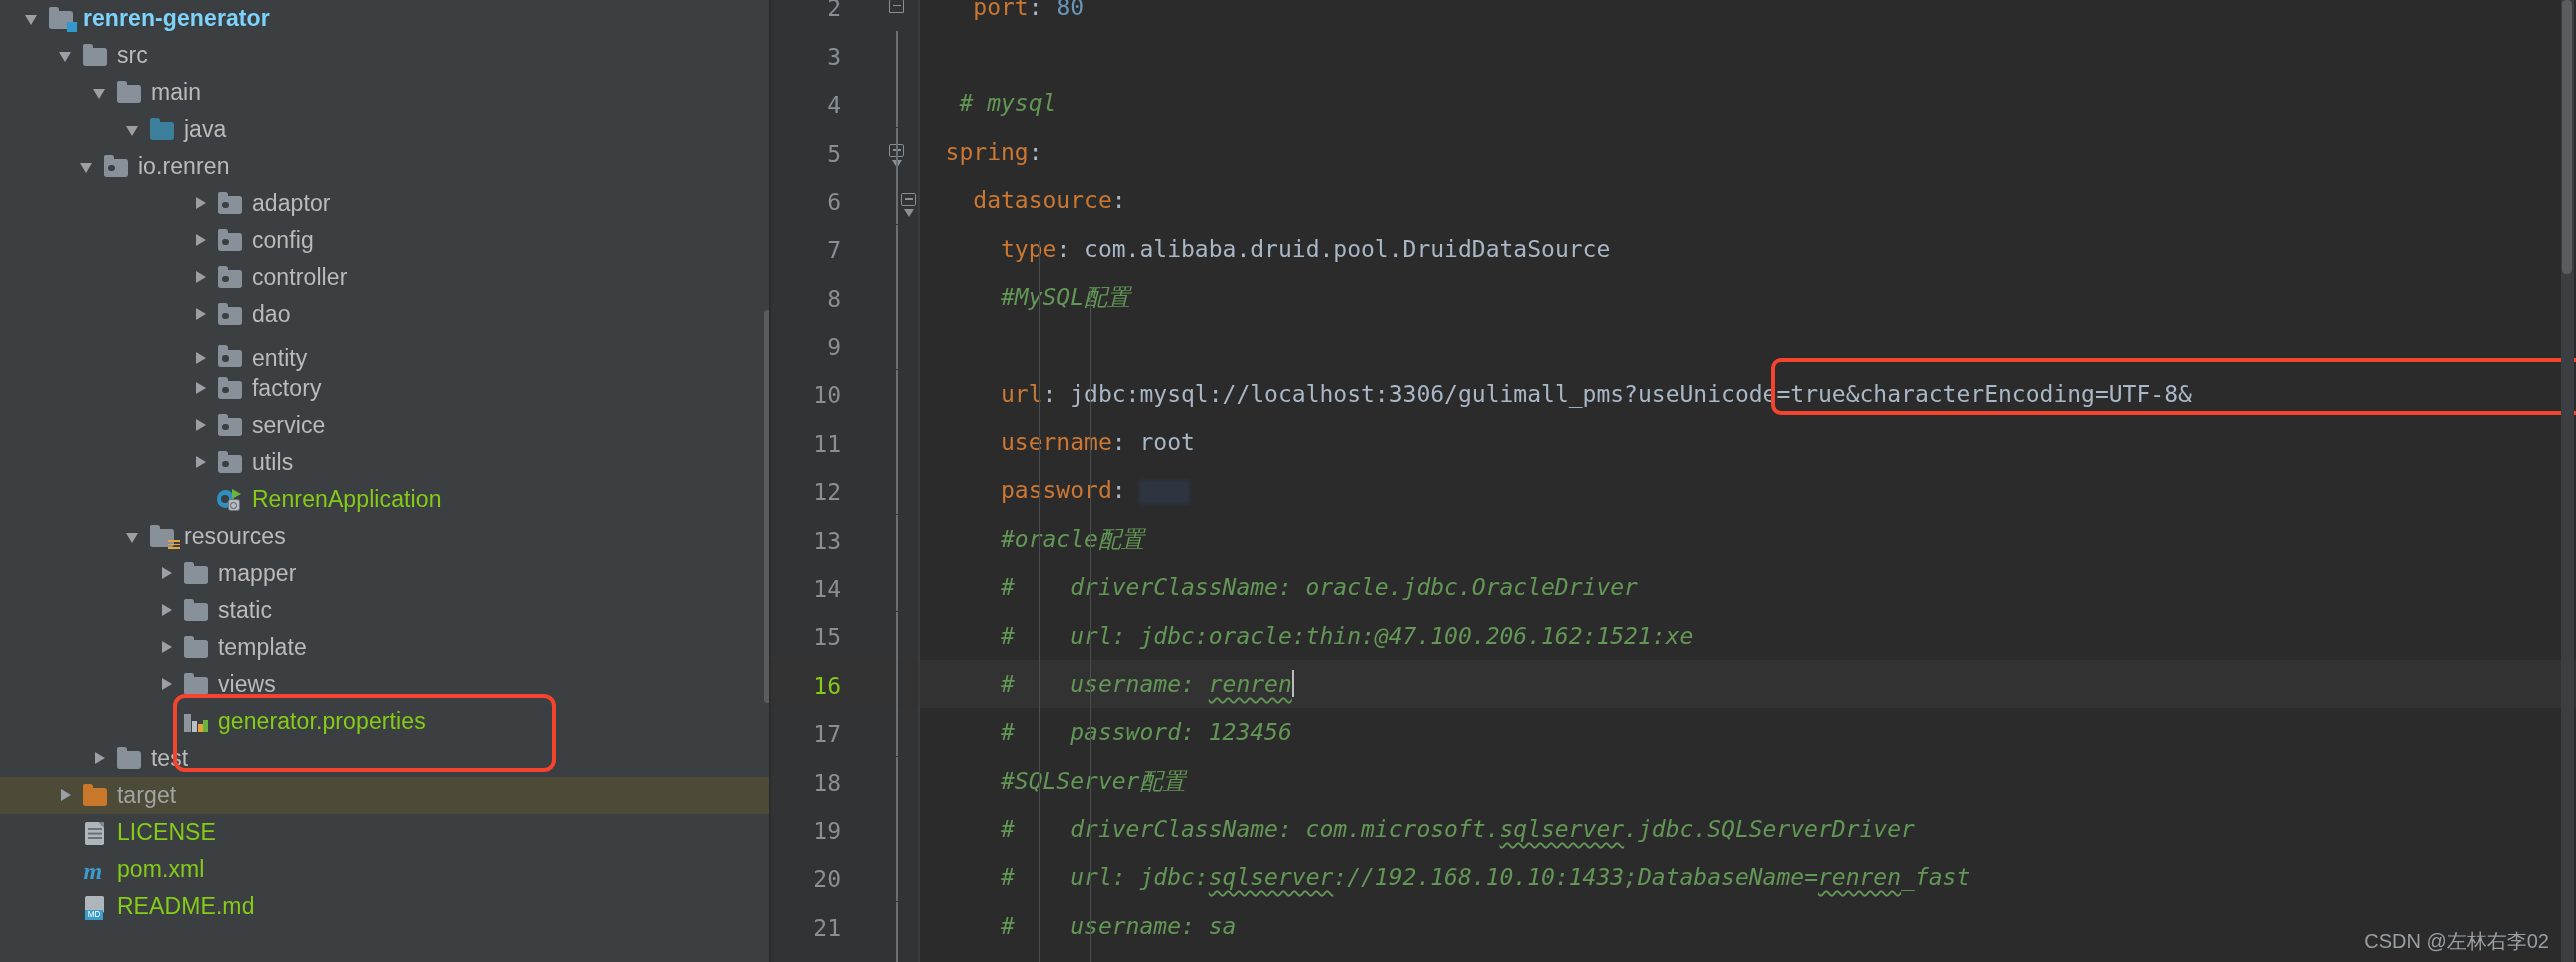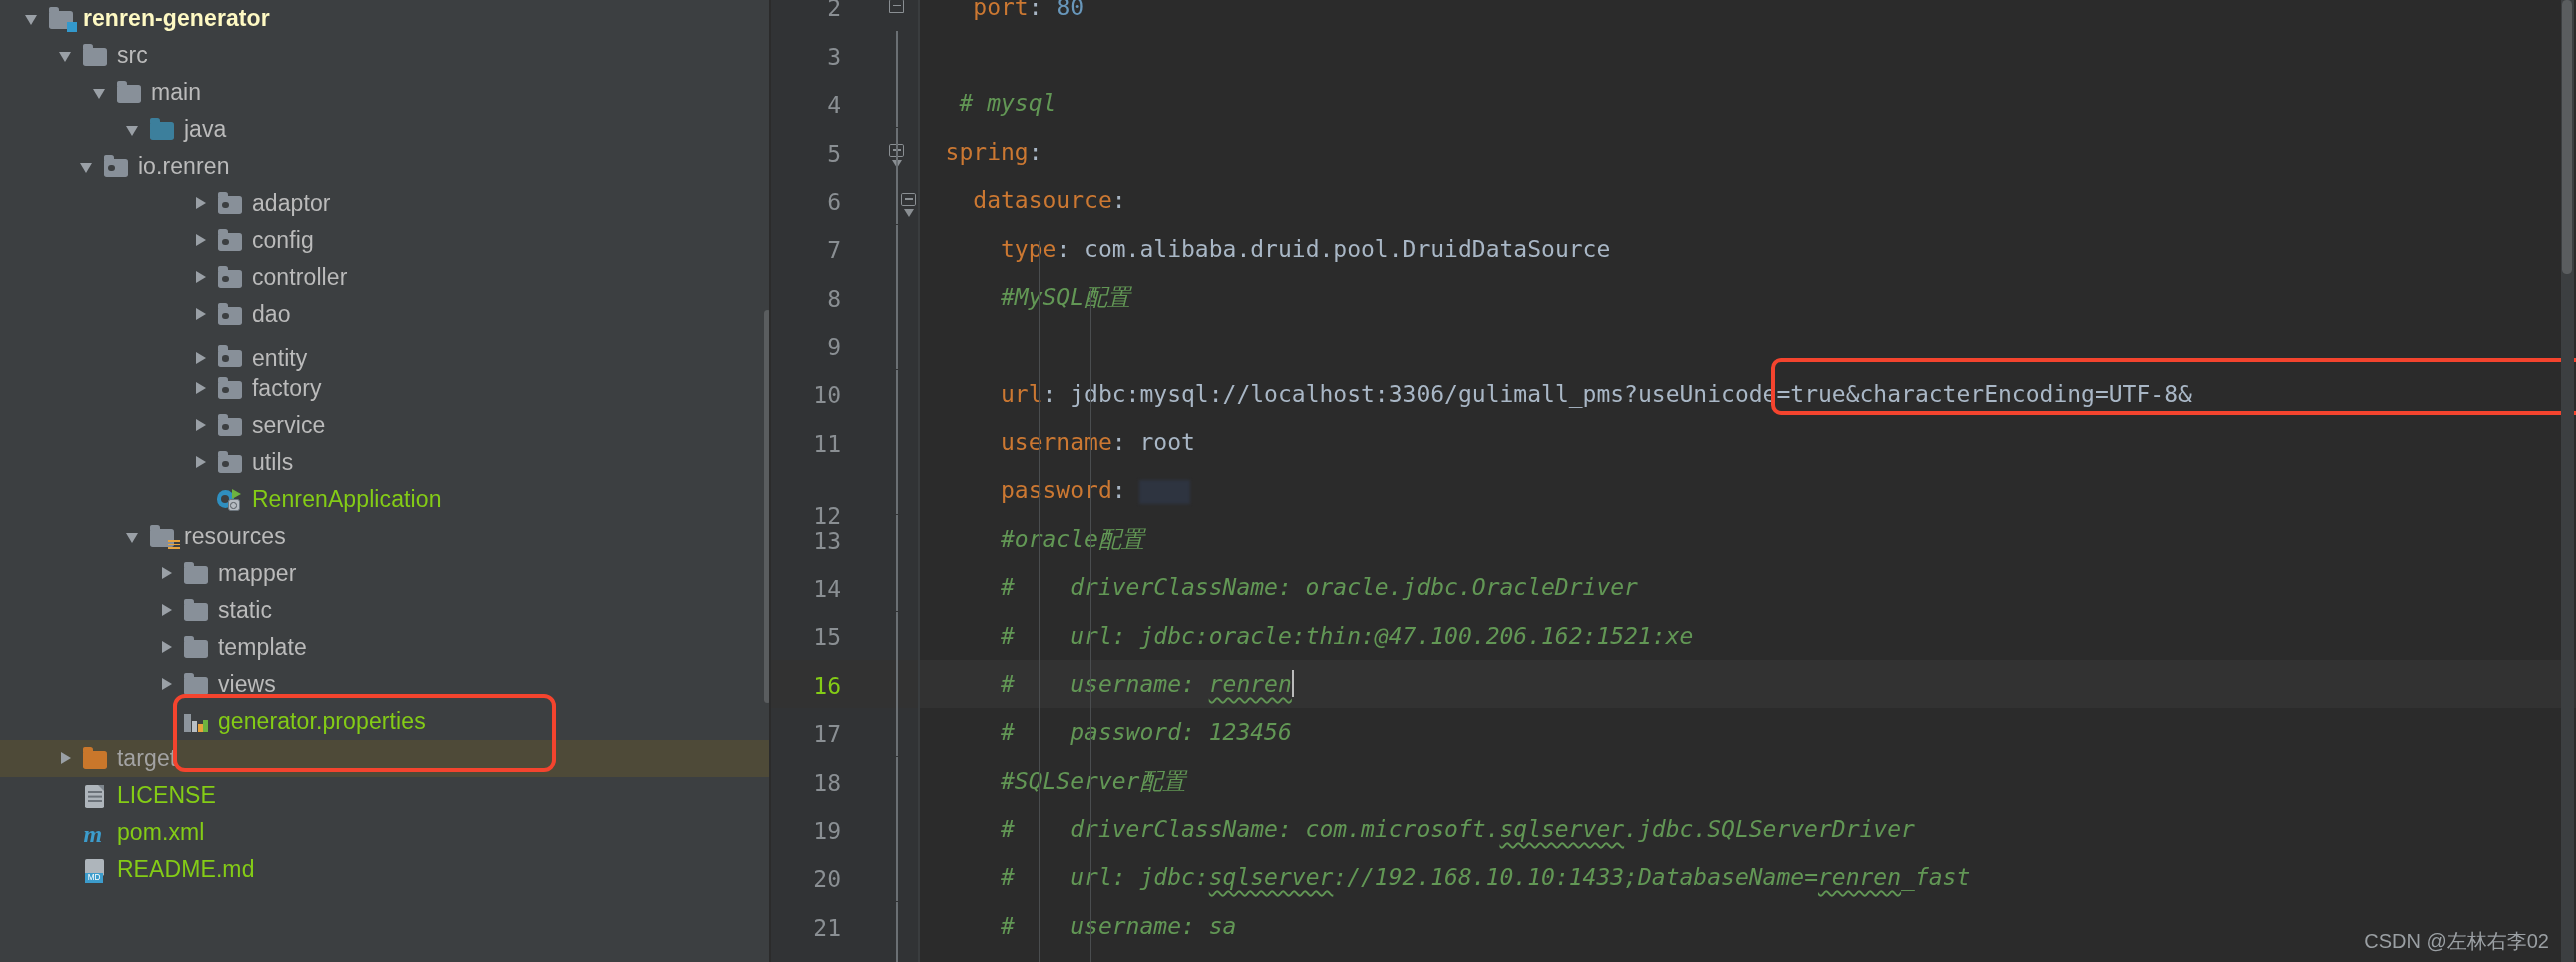--- a/index.html
+++ b/index.html
@@ -44,21 +44,21 @@
     border-bottom: 6.4px solid transparent;
   }
   .arrow.d::before {
     content: ""; position: absolute; left: 4.6px; top: 8.2px;
     border-top: 10px solid #9aa0a6;
     border-left: 6.4px solid transparent;
     border-right: 6.4px solid transparent;
   }
   .ico { width: 27px; height: 25.6px; flex: 0 0 27px; position: relative; margin-right: 8.2px; }
   .lbl { line-height: 1; }
-  .bold { font-weight: bold; color: #fef9c3; }
+  .bold { font-weight: bold; color: #7dd3fc; }
   .red  { color: #84cc16; }
   .olive{ color: #a3a3a3; }
 
   
   .fold {
     position: absolute; left: 0.9px; top: 5.5px;
     width: 24px; height: 17.3px;
     background: #8architecture;
   }
   .fold { background: #889099; border-radius: 1.8px 2.7px 2.7px 2.7px; }
@@ -412,20 +412,27 @@
           <span class="arrow"></span>
           <span class="ico">
             <span class="propico">
               <i class="b1"></i>
               <i class="b2"></i>
               <i class="b3"></i>
               <i class="b4"></i>
             </span>
           </span>
           <span class="lbl red">generator.properties</span>
+        </div>
+        <div class="row" style="padding-left: 88px;">
+          <span class="arrow r"></span>
+          <span class="ico">
+            <span class="fold"></span>
+          </span>
+          <span class="lbl">test</span>
         </div>
         <div class="row targ" style="padding-left: 54px;">
           <span class="arrow r"></span>
           <span class="ico">
             <span class="fold orange"></span>
           </span>
           <span class="lbl olive">target</span>
         </div>
         <div class="row" style="padding-left: 54px;">
           <span class="arrow"></span>
@@ -487,21 +494,21 @@
         <div class="ln" style="top: 237px;">7</div>
         <div class="fold-rail" style="top: 225px; height: 48px;"></div>
         <div class="ln" style="top: 286px;">8</div>
         <div class="fold-rail" style="top: 273px; height: 48px;"></div>
         <div class="ln" style="top: 334px;">9</div>
         <div class="fold-rail" style="top: 321px; height: 48px;"></div>
         <div class="ln" style="top: 382px;">10</div>
         <div class="fold-rail" style="top: 370px; height: 48px;"></div>
         <div class="ln" style="top: 431px;">11</div>
         <div class="fold-rail" style="top: 418px; height: 48px;"></div>
-        <div class="ln" style="top: 479px; margin-top: 24px;">12</div>
+        <div class="ln" style="top: 479px;">12</div>
         <div class="fold-rail" style="top: 466px; height: 48px;"></div>
         <div class="ln" style="top: 528px;">13</div>
         <div class="fold-rail" style="top: 515px; height: 48px;"></div>
         <div class="ln" style="top: 576px;">14</div>
         <div class="fold-rail" style="top: 563px; height: 48px;"></div>
         <div class="ln" style="top: 624px;">15</div>
         <div class="fold-rail" style="top: 612px; height: 48px;"></div>
         <div class="hl-line" style="top: 660px; background: rgb(50, 50, 50);"></div>
         <div class="ln cur" style="top: 673px;">16</div>
         <div class="fold-rail" style="top: 660px; height: 48px;"></div>

